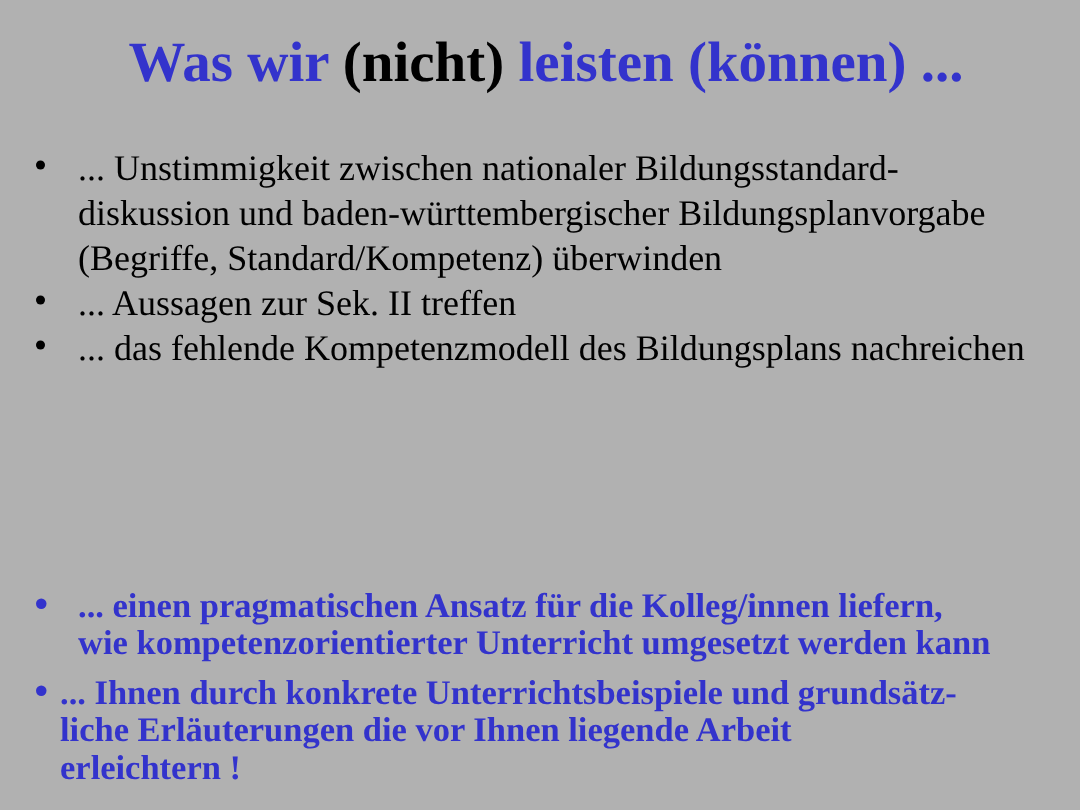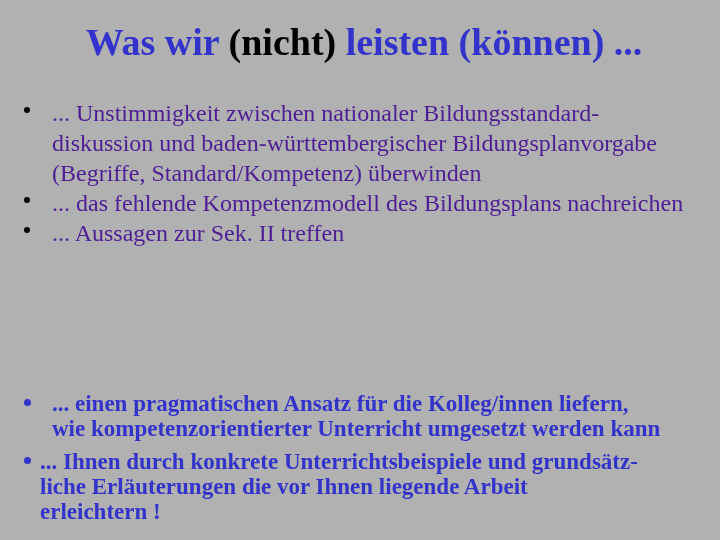--- a/index.html
+++ b/index.html
@@ -48,21 +48,21 @@
   .bullets li::before {
     content: "";
     position: absolute;
     left: 24px;
     border-radius: 50%;
   }
   .bullets-black {
     top: 98px;
     font-size: 24px;
     line-height: 30px;
-    color: #4c1d95;
+    color: #000000;
   }
   .bullets-black li::before {
     width: 6px;
     height: 6px;
     background: #000000;
     top: 9px;
   }
   .bullets-blue {
     top: 391px;
     font-size: 23px;
@@ -82,22 +82,22 @@
 <body>
 
 <div class="slide">
 
   <h1 class="title"><span class="t-blue">Was wir </span><span class="t-black">(nicht)</span><span class="t-blue"> leisten (können) ...</span></h1>
 
   <ul class="bullets bullets-black">
     <li>... Unstimmigkeit zwischen nationaler Bildungsstandard-
 diskussion und baden-württembergischer Bildungsplanvorgabe
 (Begriffe, Standard/Kompetenz) überwinden</li>
+    <li>... Aussagen zur Sek. II treffen</li>
     <li>... das fehlende Kompetenzmodell des Bildungsplans nachreichen</li>
-    <li>... Aussagen zur Sek. II treffen</li>
   </ul>
 
   <ul class="bullets bullets-blue">
     <li>... einen pragmatischen Ansatz für die Kolleg/innen liefern,
 wie kompetenzorientierter Unterricht umgesetzt werden kann</li>
     <li>... Ihnen durch konkrete Unterrichtsbeispiele und grundsätz-
 liche Erläuterungen die vor Ihnen liegende Arbeit
 erleichtern !</li>
   </ul>
 

